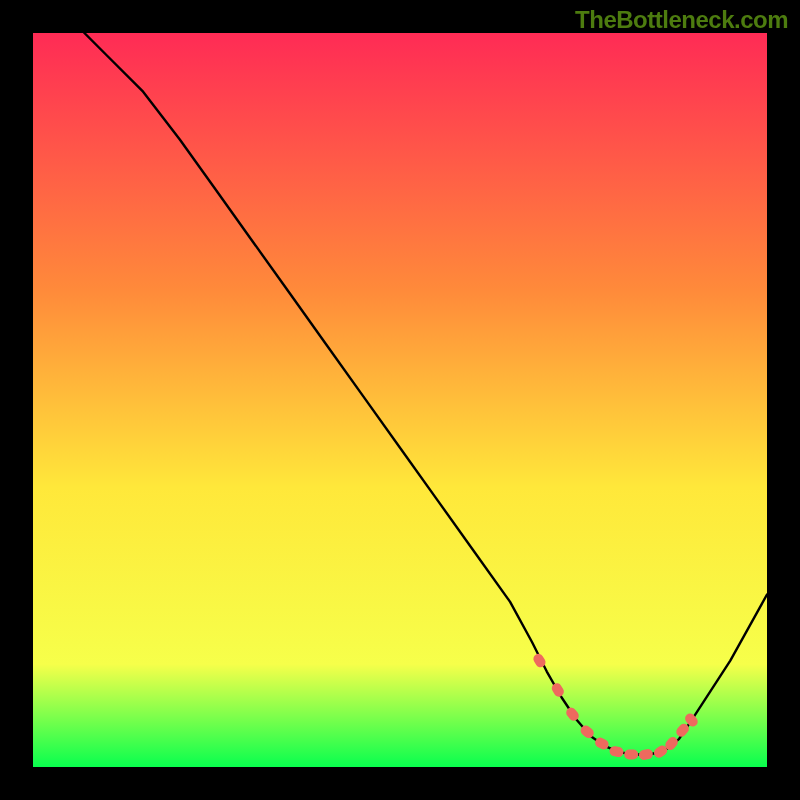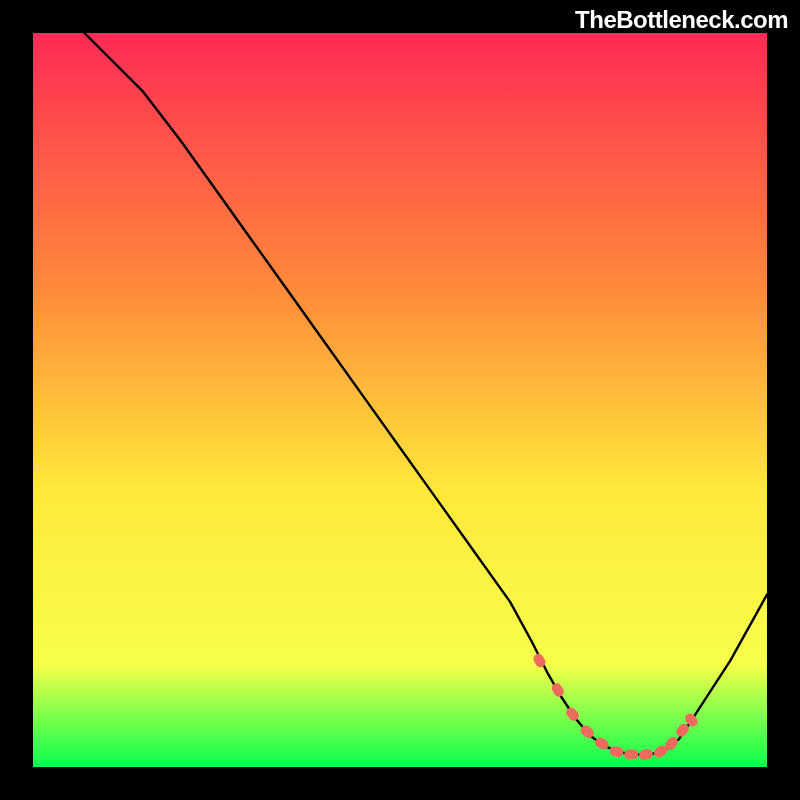--- a/index.html
+++ b/index.html
@@ -25,21 +25,21 @@
     width: 734px;
     height: 734px;
   }
   .watermark {
     position: absolute;
     top: 6px;
     right: 12px;
     font-family: Arial, Helvetica, sans-serif;
     font-size: 24px;
     font-weight: 600;
-    color: #ffffff;
+    color: #4d7c0f;
     letter-spacing: -0.5px;
   }
   svg { display: block; }
 </style>
 </head>
 <body>
 
 <div class="frame">
 
   <div class="watermark">TheBottleneck.com</div>

